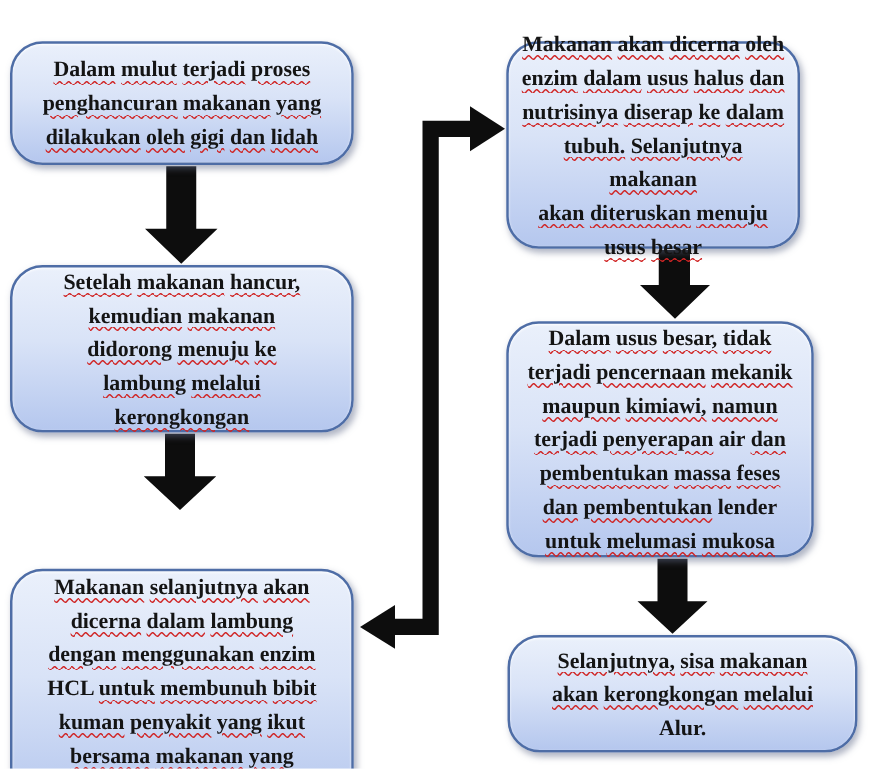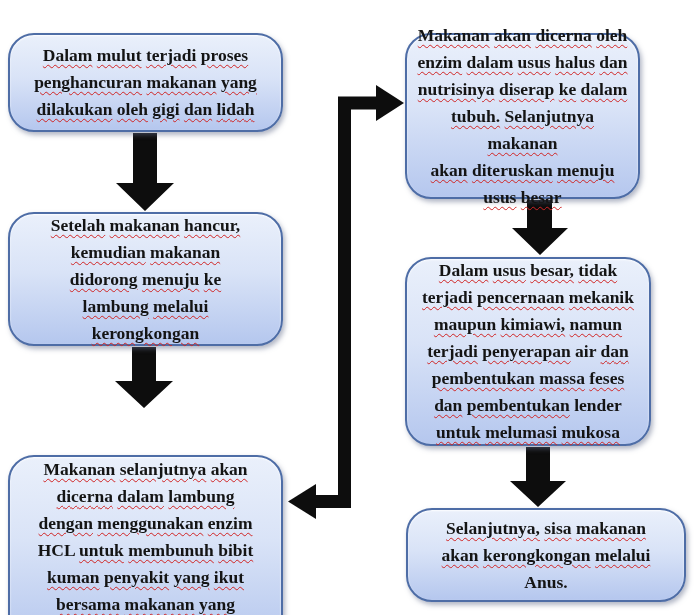--- a/index.html
+++ b/index.html
@@ -88,16 +88,16 @@
 
   <div class="box" id="box-small-intestine">
     <div><span class="sq">Makanan</span> <span class="sq">akan</span> <span class="sq">dicerna</span> <span class="sq">oleh</span><br><span class="sq">enzim</span> <span class="sq">dalam</span> <span class="sq">usus</span> <span class="sq">halus</span> <span class="sq">dan</span><br><span class="sq">nutrisinya</span> <span class="sq">diserap</span> <span class="sq">ke</span> <span class="sq">dalam</span><br><span class="sq">tubuh.</span> <span class="sq">Selanjutnya</span> <span class="sq">makanan</span><br><span class="sq">akan</span> <span class="sq">diteruskan</span> <span class="sq">menuju</span><br><span class="sq">usus</span> <span class="sq">besar</span></div>
   </div>
 
   <div class="box" id="box-large-intestine">
     <div><span class="sq">Dalam</span> <span class="sq">usus</span> <span class="sq">besar,</span> <span class="sq">tidak</span><br><span class="sq">terjadi</span> <span class="sq">pencernaan</span> <span class="sq">mekanik</span><br><span class="sq">maupun</span> <span class="sq">kimiawi,</span> <span class="sq">namun</span><br><span class="sq">terjadi</span> <span class="sq">penyerapan</span> <span>air</span> <span class="sq">dan</span><br><span class="sq">pembentukan</span> <span class="sq">massa</span> <span class="sq">feses</span><br><span class="sq">dan</span> <span class="sq">pembentukan</span> <span>lender</span><br><span class="sq">untuk</span> <span class="sq">melumasi</span> <span class="sq">mukosa</span></div>
   </div>
 
   <div class="box" id="box-anus">
-    <div><span class="sq">Selanjutnya,</span> <span class="sq">sisa</span> <span class="sq">makanan</span><br><span class="sq">akan</span> <span class="sq">kerongkongan</span> <span class="sq">melalui</span><br><span>Anus.</span></div>
+    <div><span class="sq">Selanjutnya,</span> <span class="sq">sisa</span> <span class="sq">makanan</span><br><span class="sq">akan</span> <span class="sq">kerongkongan</span> <span class="sq">melalui</span><br><span>Alur.</span></div>
   </div>
 
 </div>
 
 </body></html>

